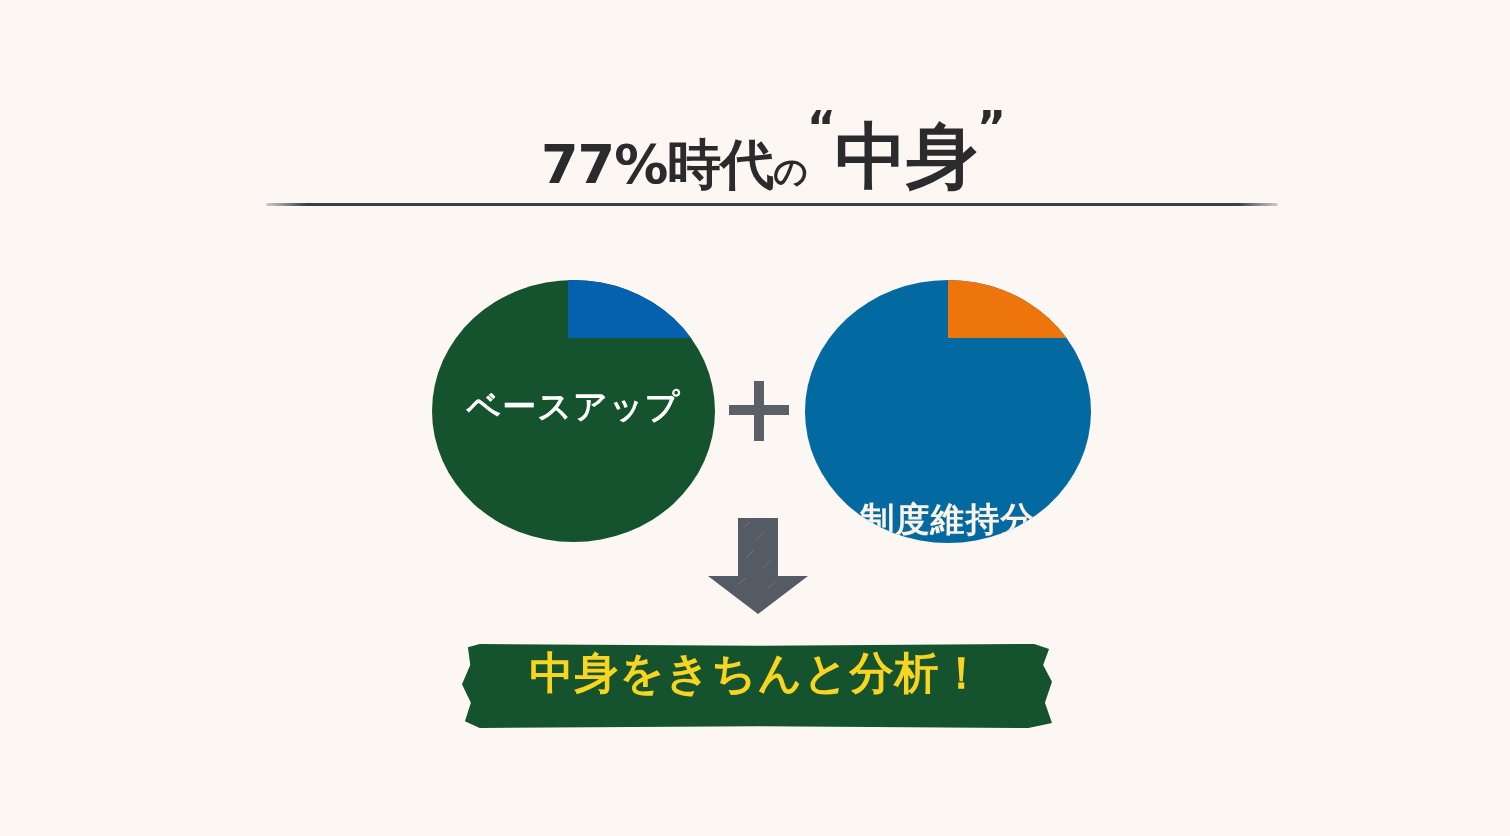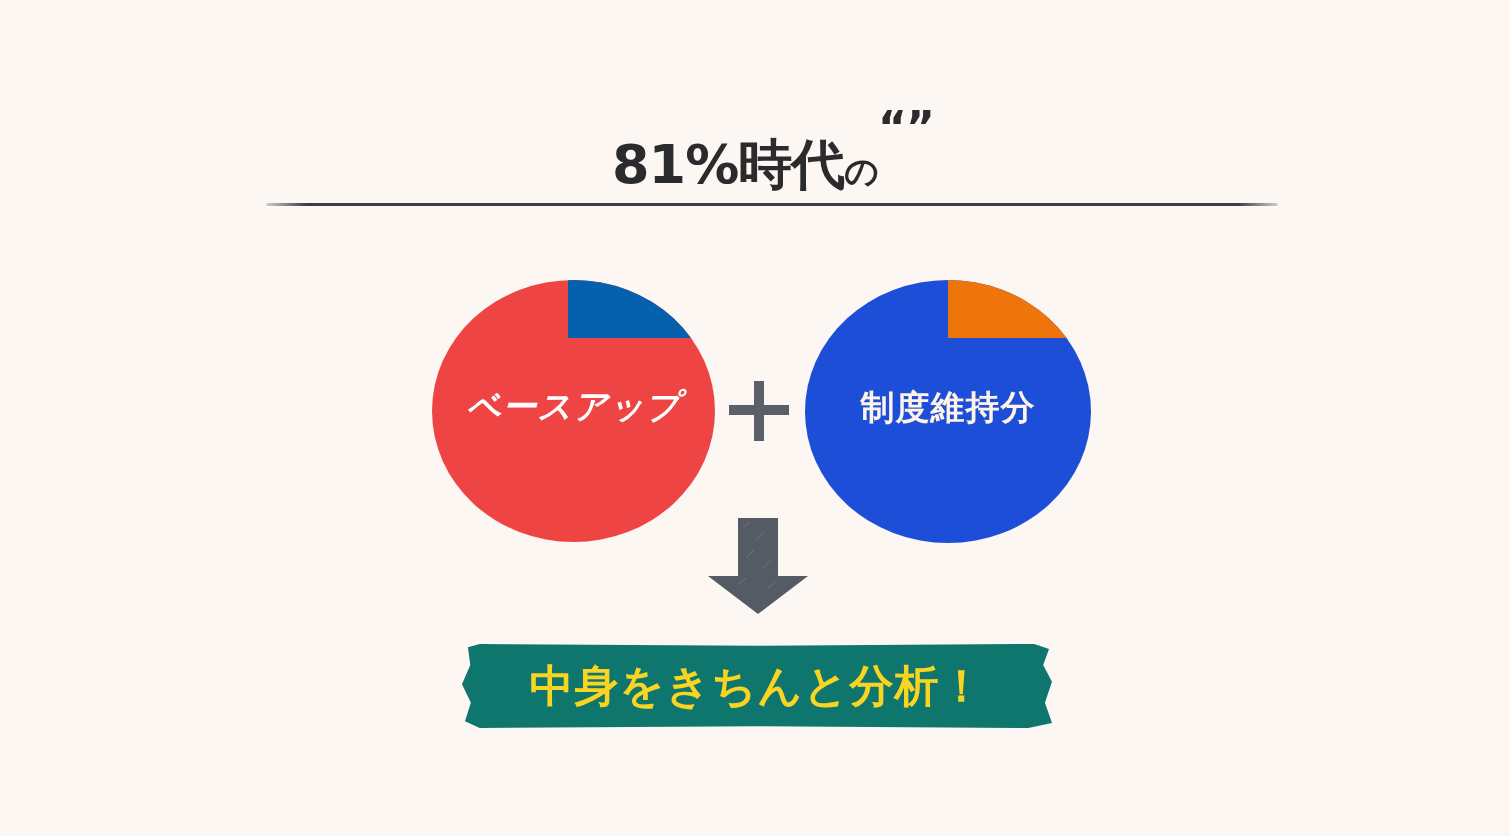--- a/index.html
+++ b/index.html
@@ -63,30 +63,30 @@
       font-size: 34px;
       font-weight: bold;
       letter-spacing: 1px;
       margin-top: -8px;
     }
     #circle-base {
       left: 432px;
       top: 280px;
       width: 283px;
       height: 262px;
-      background: #ef4444;
-      font-style: italic;
+      background: #14532d;
     }
     #circle-base .quad { background: #0560ae; }
     #circle-maint {
       left: 805px;
       top: 280px;
       width: 286px;
       height: 263px;
-      background: #1d4ed8;
+      background: #0369a1;
+      align-items: flex-end;
     }
     #circle-maint .quad { background: #ee740c; margin-left: 0; }
     #circle-maint .label { color: #fdf3e6; }
     .plus {
       position: absolute;
       left: 729px;
       top: 381px;
       width: 60px;
       height: 60px;
     }
@@ -103,40 +103,41 @@
       top: 518px;
       width: 100px;
       height: 96px;
     }
     .banner {
       position: absolute;
       left: 462px;
       top: 644px;
       width: 590px;
       height: 84px;
-      background: #0f766e;
+      background: #14532d;
       display: flex;
-      align-items: center;
+      align-items: flex-start;
       justify-content: center;
       clip-path: polygon(1% 4%, 3% 0%, 50% 2%, 97% 0%, 99.5% 6%, 98.5% 25%, 100% 45%, 98.8% 70%, 100% 94%, 96% 100%, 50% 98%, 3% 100%, 0.5% 92%, 1.5% 70%, 0% 48%, 1.4% 25%);
     }
     .banner .label {
       color: #f9d420;
       font-size: 44px;
       font-weight: bold;
       letter-spacing: 1px;
     }
   </style>
 </head>
 <body>
 
 <div class="title">
-  <span class="big">81%時代</span>
+  <span class="big">77%時代</span>
   <span class="small">の</span>
   <span class="quote">“</span>
+  <span class="huge">中身</span>
   <span class="quote">”</span>
 </div>
 <div class="title-rule"></div>
 
 <div class="circle" id="circle-base">
   <div class="quad"></div>
   <span class="label">ベースアップ</span>
 </div>
 
 <div class="plus"></div>

